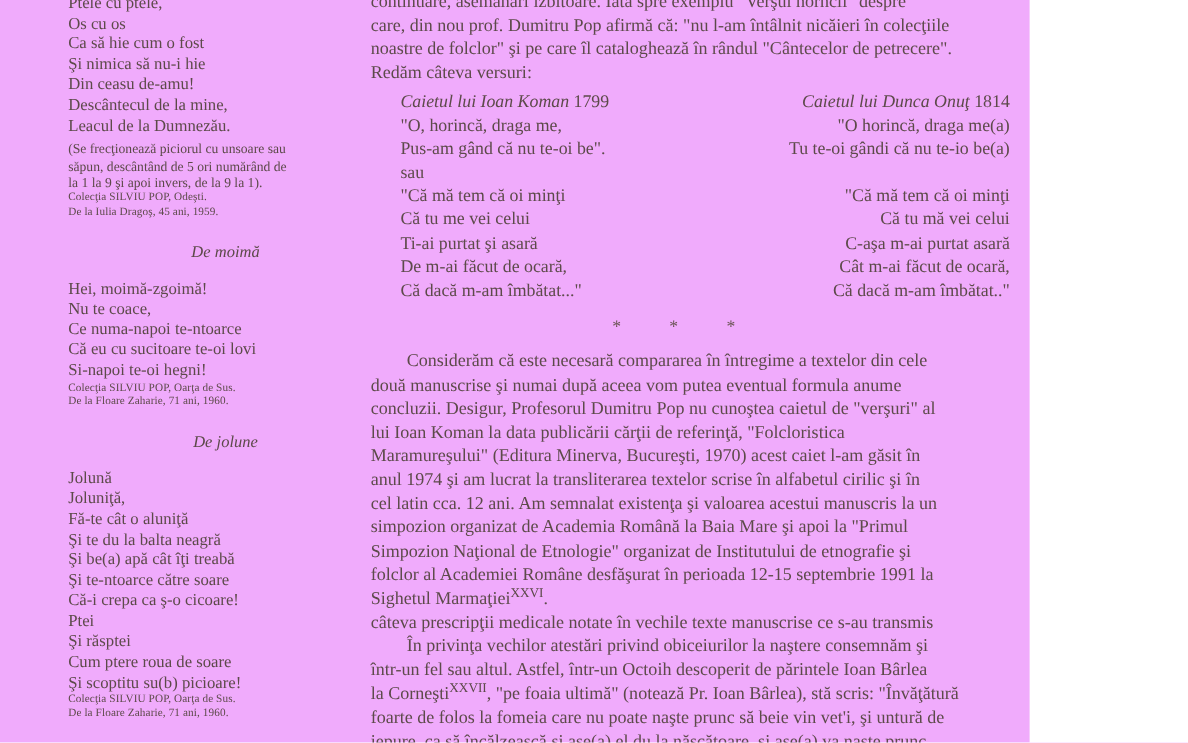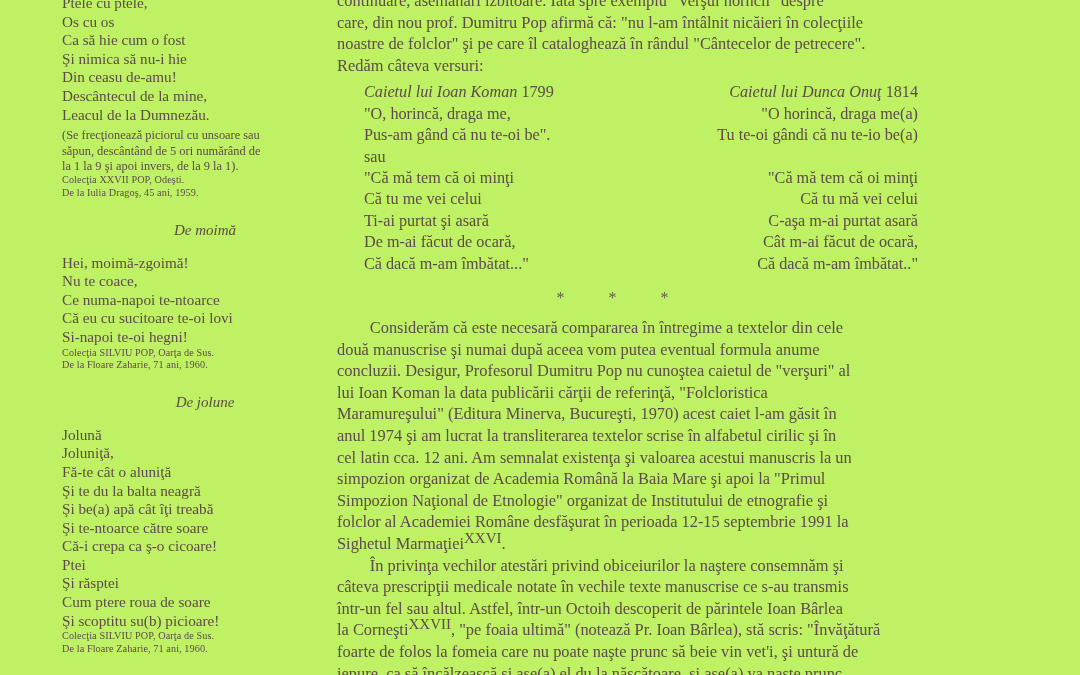--- a/index.html
+++ b/index.html
@@ -9,23 +9,23 @@
   }
   body {
     width: 1080px;
     height: 675px;
     overflow: hidden;
     font-family: "Liberation Serif", "DejaVu Serif", serif;
     color: #5d4a4a;
   }
   .page {
     position: relative;
-    width: 1080px;
+    width: 936px;
     height: 675px;
-    background: #bef264;
+    background: #f0abfc;
   }
 
   
   .left-col {
     position: absolute;
     left: 62px;
     top: -6px;
     width: 268px;
   }
   .poem-block { margin-bottom: 0; }
@@ -64,21 +64,21 @@
     top: -10px;
     width: 551px;
   }
   .body-line {
     font-size: 16.4px;
     line-height: 21.6px;
     color: #5d4a4a;
     white-space: pre;
   }
   .body-line sup {
-    font-size: 15px;
+    font-size: 12px;
     vertical-align: super;
     line-height: 0;
     margin-top: 24px;
   }
 
   .verse-table {
     margin-top: 6px;
     display: flex;
     width: 100%;
   }
@@ -125,21 +125,21 @@
       <div class="poem-line">Os cu os</div>
       <div class="poem-line">Ca să hie cum o fost</div>
       <div class="poem-line">Şi nimica să nu-i hie</div>
       <div class="poem-line">Din ceasu de-amu!</div>
       <div class="poem-line">Descântecul de la mine,</div>
       <div class="poem-line">Leacul de la Dumnezău.</div>
       <div class="sp-xs"></div>
       <div class="poem-note">(Se frecţionează piciorul cu unsoare sau</div>
       <div class="poem-note">săpun, descântând de 5 ori numărând de</div>
       <div class="poem-note">la 1 la 9 şi apoi invers, de la 9 la 1).</div>
-      <div class="attrib">Colecţia XXVII POP, Odeşti.</div>
+      <div class="attrib">Colecţia SILVIU POP, Odeşti.</div>
       <div class="attrib">De la Iulia Dragoş, 45 ani, 1959.</div>
     </div>
 
     <div class="sp-lg"></div>
 
     <div class="poem-block">
       <div class="poem-title">De moimă</div>
       <div class="sp-md"></div>
       <div class="poem-line">Hei, moimă-zgoimă!</div>
       <div class="poem-line">Nu te coace,</div>
@@ -221,22 +221,22 @@
       <div class="body-line">Maramureşului" (Editura Minerva, Bucureşti, 1970) acest caiet l-am găsit în</div>
       <div class="body-line">anul 1974 şi am lucrat la transliterarea textelor scrise în alfabetul cirilic şi în</div>
       <div class="body-line">cel latin cca. 12 ani. Am semnalat existenţa şi valoarea acestui manuscris la un</div>
       <div class="body-line">simpozion organizat de Academia Română la Baia Mare şi apoi la "Primul</div>
       <div class="body-line">Simpozion Naţional de Etnologie" organizat de Institutului de etnografie şi</div>
       <div class="body-line">folclor al Academiei Române desfăşurat în perioada 12-15 septembrie 1991 la</div>
       <div class="body-line"><span>Sighetul Marmaţiei</span><sup>XXVI</sup><span>.</span></div>
     </div>
 
     <div class="para">
+      <div class="body-line">câteva prescripţii medicale notate în vechile texte manuscrise ce s-au transmis</div>
       <div class="body-line">        În privinţa vechilor atestări privind obiceiurilor la naştere consemnăm şi</div>
-      <div class="body-line">câteva prescripţii medicale notate în vechile texte manuscrise ce s-au transmis</div>
       <div class="body-line">într-un fel sau altul. Astfel, într-un Octoih descoperit de părintele Ioan Bârlea</div>
       <div class="body-line"><span>la Corneşti</span><sup>XXVII</sup><span>, "pe foaia ultimă" (notează Pr. Ioan Bârlea), stă scris: "Învăţătură</span></div>
       <div class="body-line">foarte de folos la fomeia care nu poate naşte prunc să beie vin vet'i, şi untură de</div>
       <div class="body-line">iepure, ca să încălzească şi ase(a) el du la născătoare, şi ase(a) va naşte prunc.</div>
 
     </div>
 
   </div>
 
 </div>

